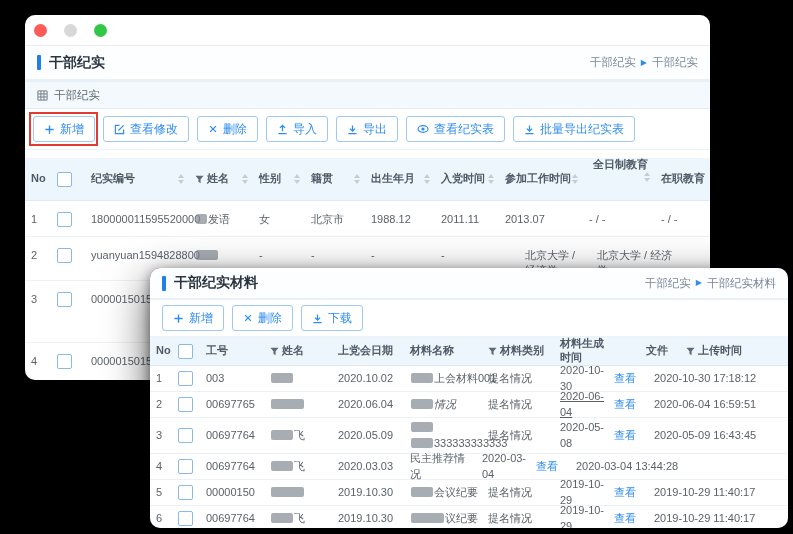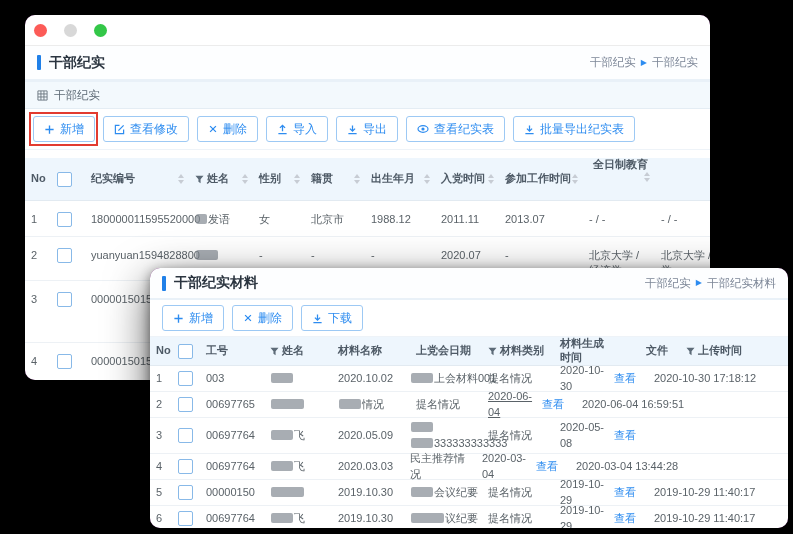--- a/index.html
+++ b/index.html
@@ -203,20 +203,23 @@
             <i class="dn"></i>
           </span>
         </div>
         <div class="th" style="width: 72px; flex-direction: column;">
           <span class="hlabel">全日制教育</span>
           <span class="sort">
             <i class="up"></i>
             <i class="dn"></i>
           </span>
         </div>
+        <div class="th" style="width: 90px;">
+          <span class="hlabel">在职教育</span>
+        </div>
       </div>
       <div class="tr" style="height: 36px;">
         <div class="td" style="width: 26px;">
           <span class="cin">1</span>
         </div>
         <div class="td" style="width: 34px;">
           <span class="cb"></span>
         </div>
         <div class="td" style="width: 104px;">
           <span class="cin">180000011595520000</span>
@@ -260,23 +263,20 @@
           <span class="cin"><span class="mask" style="width: 22px;"></span></span>
         </div>
         <div class="td" style="width: 52px;">
           <span class="cin">-</span>
         </div>
         <div class="td" style="width: 60px;">
           <span class="cin">-</span>
         </div>
         <div class="td" style="width: 70px;">
           <span class="cin">-</span>
-        </div>
-        <div class="td" style="width: 64px;">
-          <span class="cin">2020.07</span>
         </div>
         <div class="td" style="width: 84px;">
           <span class="cin">-</span>
         </div>
         <div class="td" style="width: 72px;">
           <span class="cin">北京大学 / 经济学</span>
         </div>
         <div class="td" style="width: 90px;">
           <span class="cin">北京大学 / 经济学</span>
         </div>
@@ -396,25 +396,25 @@
         </div>
         <div class="th" style="width: 64px;">
           <span class="hlabel">工号</span>
         </div>
         <div class="th" style="width: 68px;">
           <svg width="9" height="9" viewBox="0 0 10 10" style="margin-right:3px;flex:none">
             <path d="M0.5 0.8 H9.5 L6.2 4.6 V9.2 L3.8 7.4 V4.6 Z" fill="#5d6b78"></path>
           </svg>
           <span class="hlabel">姓名</span>
         </div>
+        <div class="th" style="width: 72px;">
+          <span class="hlabel">上党会日期</span>
+        </div>
         <div class="th" style="width: 78px;">
           <span class="hlabel">材料名称</span>
-        </div>
-        <div class="th" style="width: 72px;">
-          <span class="hlabel">上党会日期</span>
         </div>
         <div class="th" style="width: 72px;">
           <svg width="9" height="9" viewBox="0 0 10 10" style="margin-right:3px;flex:none">
             <path d="M0.5 0.8 H9.5 L6.2 4.6 V9.2 L3.8 7.4 V4.6 Z" fill="#5d6b78"></path>
           </svg>
           <span class="hlabel">材料类别</span>
         </div>
         <div class="th" style="width: 54px;">
           <span class="hlabel">材料生成时间</span>
         </div>
@@ -466,22 +466,25 @@
         </div>
         <div class="td" style="width: 28px;">
           <span class="cb"></span>
         </div>
         <div class="td" style="width: 64px;">
           <span class="cin">00697765</span>
         </div>
         <div class="td" style="width: 68px;">
           <span class="cin"><span class="mask" style="width: 33px;"></span></span>
         </div>
+        <div class="td" style="width: 72px;">
+          <span class="cin">2020.06.04</span>
+        </div>
         <div class="td" style="width: 78px;">
-          <span class="cin" style="white-space: nowrap;"><span class="mask" style="width: 22px;"></span><span>情况</span></span>
+          <span class="cin" style="white-space: nowrap; font-style: italic;"><span class="mask" style="width: 22px;"></span><span>情况</span></span>
         </div>
         <div class="td" style="width: 72px;">
           <span class="cin">提名情况</span>
         </div>
         <div class="td" style="width: 54px; text-decoration: underline;">
           <span class="cin">2020-06-04</span>
         </div>
         <div class="td" style="width: 40px;">
           <span class="link">查看</span>
         </div>
@@ -510,20 +513,23 @@
         </div>
         <div class="td" style="width: 72px;">
           <span class="cin">提名情况</span>
         </div>
         <div class="td" style="width: 54px;">
           <span class="cin">2020-05-08</span>
         </div>
         <div class="td" style="width: 40px;">
           <span class="link">查看</span>
         </div>
+        <div class="td" style="width: 120px;">
+          <span class="cin">2020-05-09 16:43:45</span>
+        </div>
       </div>
       <div class="tr" style="height: 26px;">
         <div class="td" style="width: 22px;">
           <span class="cin">4</span>
         </div>
         <div class="td" style="width: 28px;">
           <span class="cb"></span>
         </div>
         <div class="td" style="width: 64px;">
           <span class="cin">00697764</span>

